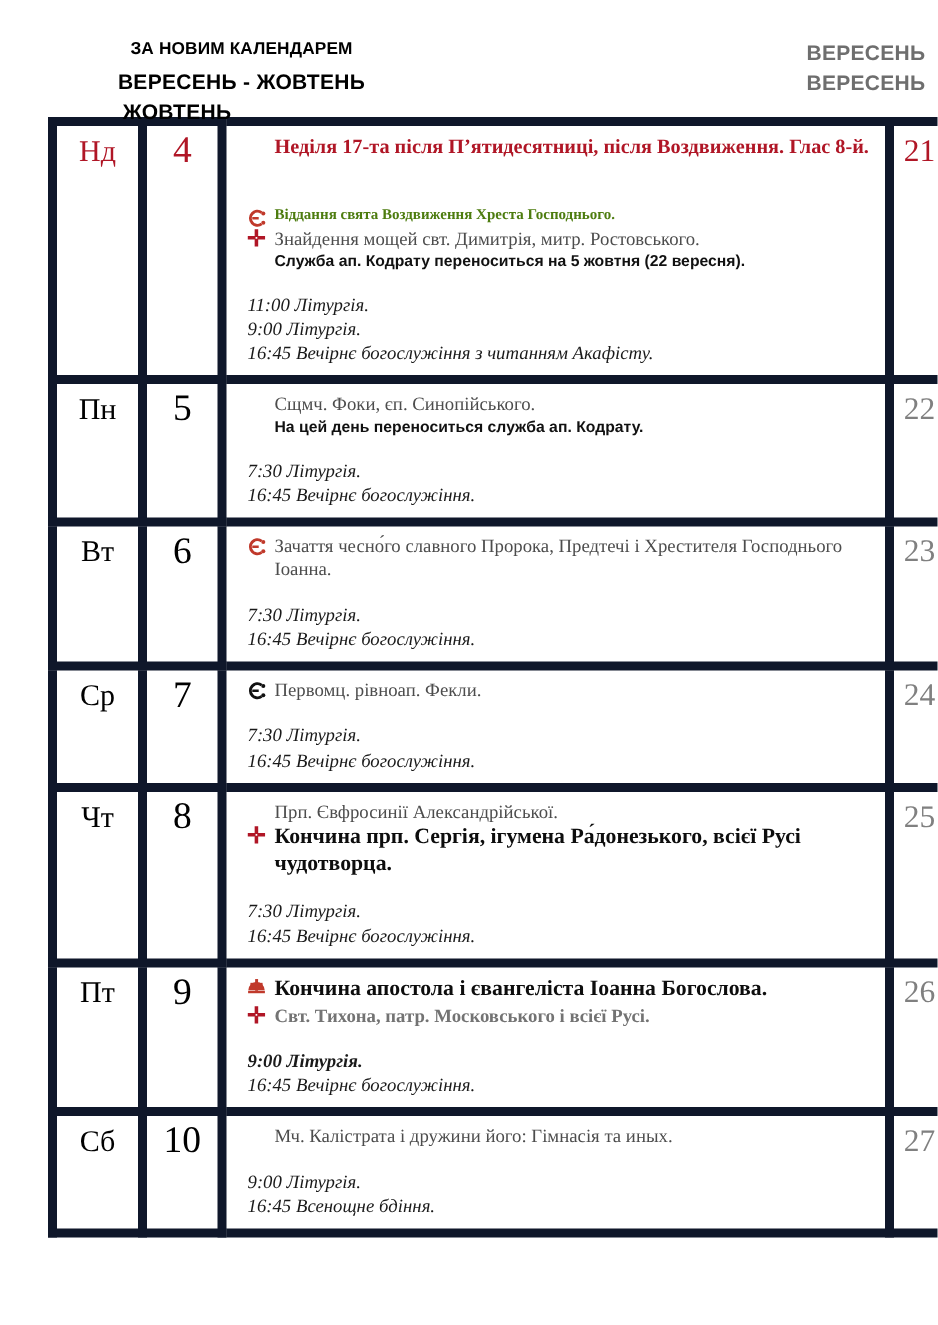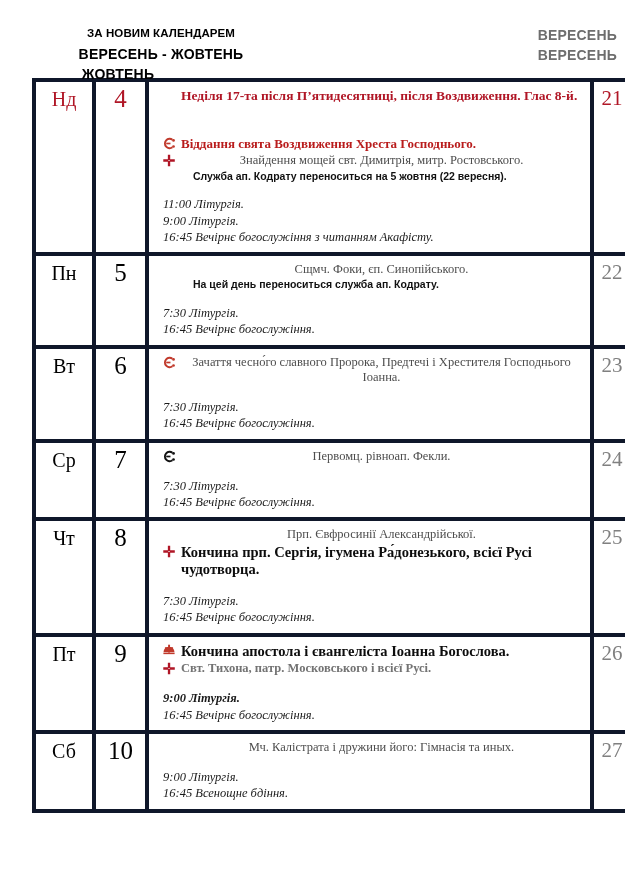--- a/index.html
+++ b/index.html
@@ -40,21 +40,21 @@
   .hdr-left .hdr-line3 { margin-left: -118px; }
 
   
   table.calendar {
     border-collapse: collapse;
     width: 578px;
     margin-left: 32px;
     table-layout: fixed;
   }
   table.calendar td {
-    border: 4px solid #0f172a;
+    border: 6px solid #0f172a;
     vertical-align: top;
     padding: 0;
   }
   .col-dow  { width: 60px;  }
   .col-newd { width: 53px;  }
   .col-body { width: 445px; }
   .col-oldd { width: 40px;  }
 
   
   .dow {
@@ -110,41 +110,39 @@
   .sym svg { display: block; margin: 1px auto 0; }
 
   .txt { display: block; }
 
   
   .t-red-bold {
     color: #b01626; font-weight: bold; font-size: 13.5px;
     font-family: "Liberation Serif", "DejaVu Serif", serif;
   }
   .t-blk-bold {
-    color: #b91c1c; font-weight: bold; font-size: 13px;
+    color: #4d7c0f; font-weight: bold; font-size: 10px;
     font-family: "Liberation Serif", "DejaVu Serif", serif;
     margin-top: 32px;
   }
   .t-blk-bold-lg {
     color: #0d0d0d; font-weight: bold; font-size: 14.5px;
     font-family: "Liberation Serif", "DejaVu Serif", serif;
   }
   .t-gray {
     color: #737373; font-size: 12.5px; font-weight: bold;
     font-family: "Liberation Serif", "DejaVu Serif", serif;
   }
   .t-gray-dark {
     color: #4d4d4d; font-size: 12.5px; font-weight: normal;
     font-family: "Liberation Serif", "DejaVu Serif", serif;
-    text-align: center;
   }
   .t-sans-bold {
     color: #111111; font-weight: bold; font-size: 10.5px;
     font-family: "Liberation Sans", "DejaVu Sans", sans-serif;
-    margin-left: 12px;
   }
 
   
   .services {
     margin-top: 14px;
     padding-left: 4px;
   }
   .svc {
     font-style: italic;
     font-size: 12.5px;

